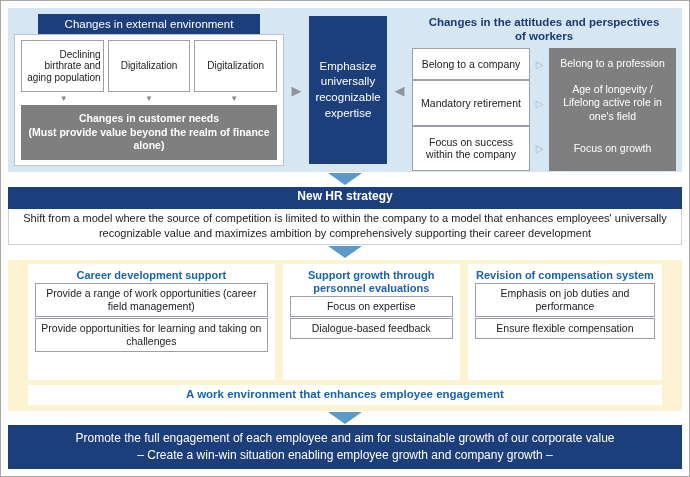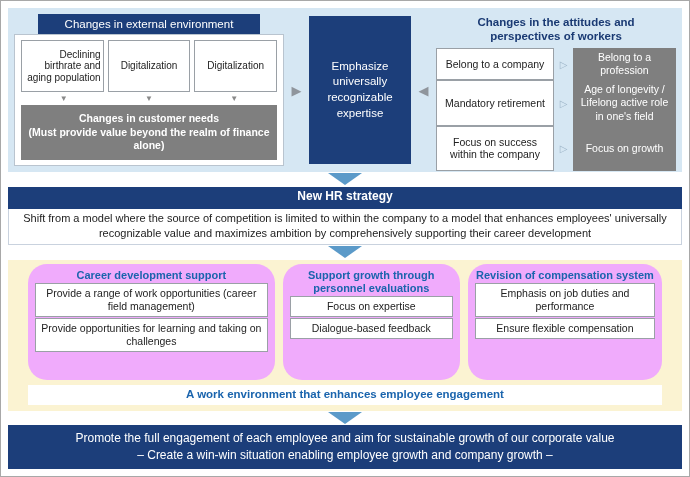--- a/index.html
+++ b/index.html
@@ -38,21 +38,21 @@
   .down-arrows span { flex: 1; text-align: center; color: #8a8a8a; font-size: 8px; line-height: 1; }
   .gray-box {
     background: #7f7f7f; color: #fff; text-align: center;
     display: flex; align-items: center; justify-content: center;
   }
   .needs { flex: 1; font-size: 10.5px; font-weight: 700; line-height: 1.3; white-space: pre-line; padding: 2px 6px; }
 
   .tri { align-self: center; width: 15px; text-align: center; color: #8f959c; font-size: 13px; }
 
   .center-box {
-    width: 102px; margin: 2px 0; background: #1c3e7a; color: #fff;
+    width: 78px; margin: 2px 0; background: #1c3e7a; color: #fff;
     font-size: 11.5px; line-height: 1.35; text-align: center;
     display: flex; align-items: center; justify-content: center; padding: 6px;
   }
 
   .right-group { flex: 1; display: flex; flex-direction: column; }
   .workers-title {
     color: #1a3a73; font-weight: 700; font-size: 11.5px; line-height: 1.25;
     text-align: center; padding: 1px 10px; margin-bottom: 3px;
   }
   .worker-rows { flex: 1; display: flex; flex-direction: column; justify-content: space-around; }
@@ -83,21 +83,21 @@
     display: flex; align-items: center; justify-content: center; padding: 2px 8px;
   }
 
   
   .career {
     height: 152px; background: #fbf3d2; padding: 4px 20px 6px;
     display: flex; flex-direction: column;
   }
   .career-title { color: #1a64ad; font-weight: 700; font-size: 12px; text-align: center; height: 17px; }
   .career-cols { flex: 1; display: flex; gap: 8px; }
-  .career-col { background: #f0abfc; padding: 5px 7px; display: flex; flex-direction: column; border-radius: 19px; }
+  .career-col { background: #ffffff; padding: 5px 7px; display: flex; flex-direction: column; }
   .col-1 { flex: 248; }
   .col-2 { flex: 174; }
   .col-3 { flex: 192; }
   .col-header { color: #1a64ad; font-weight: 700; font-size: 11px; line-height: 1.2; text-align: center; }
   .col-item {
     background: #fff; border: 1px solid #9aa0a6; margin-top: 1px;
     font-size: 10.5px; line-height: 1.25; text-align: center; color: #222;
     display: flex; align-items: center; justify-content: center; padding: 3px 4px;
   }
   .career-footer {

